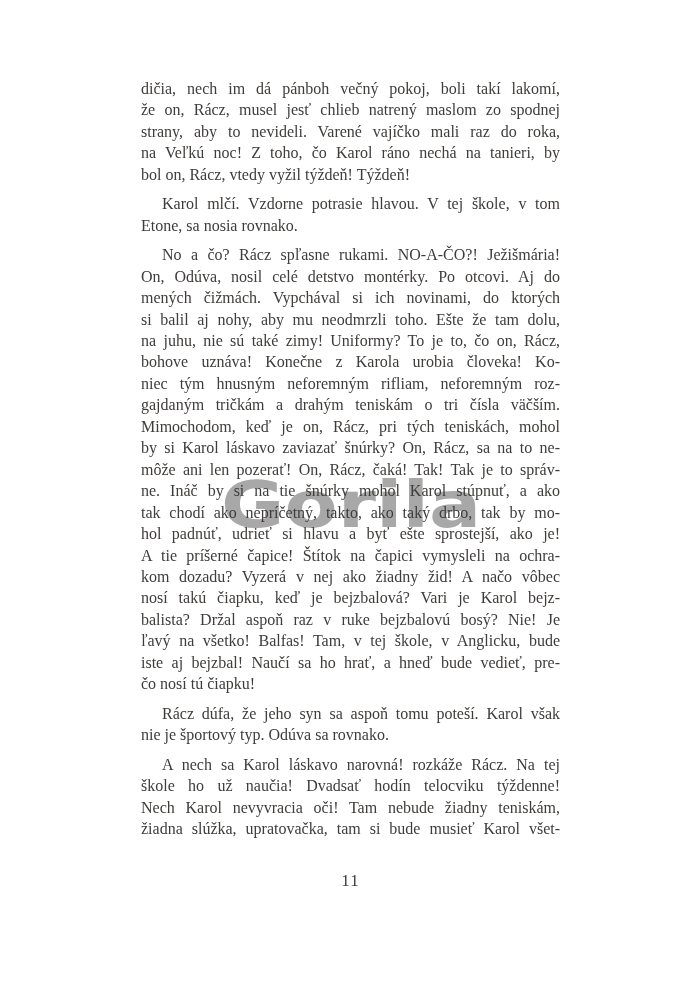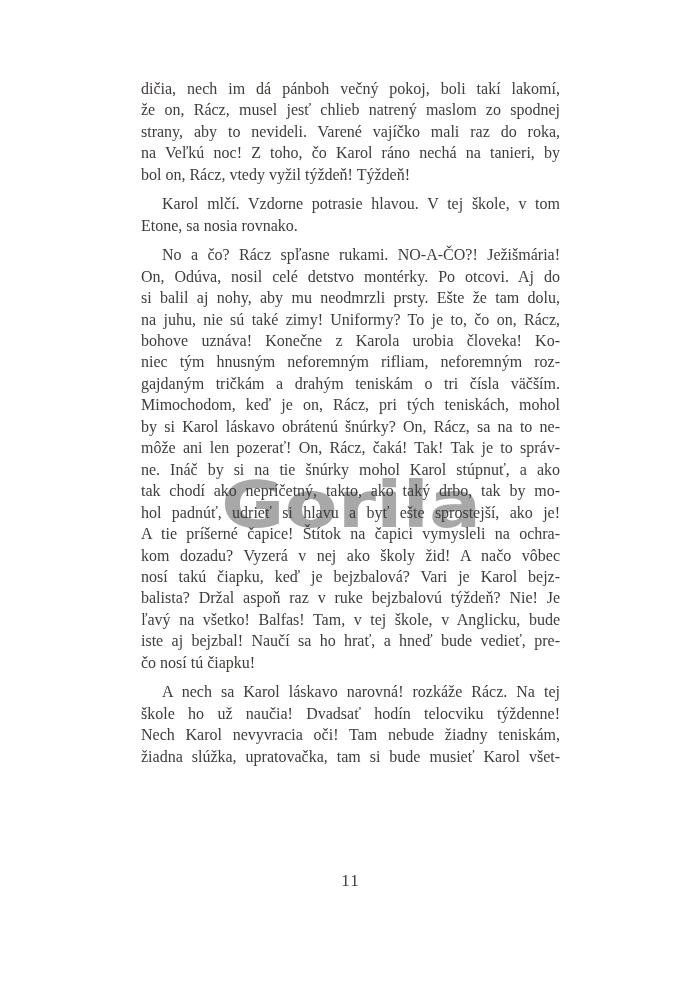--- a/index.html
+++ b/index.html
@@ -80,38 +80,43 @@
         <div class="line">na Veľkú noc! Z toho, čo Karol ráno nechá na tanieri, by</div>
         <div class="line last">bol on, Rácz, vtedy vyžil týždeň! Týždeň!</div>
       </div>
       <div class="para indent">
         <div class="line">Karol mlčí. Vzdorne potrasie hlavou. V tej škole, v tom</div>
         <div class="line last">Etone, sa nosia rovnako.</div>
       </div>
       <div class="para indent">
         <div class="line">No a čo? Rácz spľasne rukami. NO-A-ČO?! Ježišmária!</div>
         <div class="line">On, Odúva, nosil celé detstvo montérky. Po otcovi. Aj do</div>
-        <div class="line">si balil aj nohy, aby mu neodmrzli prsty. Ešte že tam dolu,</div>
+        <div class="line">mených čižmách. Vypchával si ich novinami, do ktorých</div>
+        <div class="line">si balil aj nohy, aby mu neodmrzli toho. Ešte že tam dolu,</div>
         <div class="line">na juhu, nie sú také zimy! Uniformy? To je to, čo on, Rácz,</div>
         <div class="line">bohove uznáva! Konečne z Karola urobia človeka! Ko-</div>
         <div class="line">niec tým hnusným neforemným rifliam, neforemným roz-</div>
         <div class="line">gajdaným tričkám a drahým teniskám o tri čísla väčším.</div>
         <div class="line">Mimochodom, keď je on, Rácz, pri tých teniskách, mohol</div>
-        <div class="line">by si Karol láskavo obrátenú šnúrky? On, Rácz, sa na to ne-</div>
+        <div class="line">by si Karol láskavo zaviazať šnúrky? On, Rácz, sa na to ne-</div>
         <div class="line">môže ani len pozerať! On, Rácz, čaká! Tak! Tak je to správ-</div>
         <div class="line">ne. Ináč by si na tie šnúrky mohol Karol stúpnuť, a ako</div>
         <div class="line">tak chodí ako nepríčetný, takto, ako taký drbo, tak by mo-</div>
         <div class="line">hol padnúť, udrieť si hlavu a byť ešte sprostejší, ako je!</div>
         <div class="line">A tie príšerné čapice! Štítok na čapici vymysleli na ochra-</div>
-        <div class="line">kom dozadu? Vyzerá v nej ako školy žid! A načo vôbec</div>
+        <div class="line">kom dozadu? Vyzerá v nej ako žiadny žid! A načo vôbec</div>
         <div class="line">nosí takú čiapku, keď je bejzbalová? Vari je Karol bejz-</div>
-        <div class="line">balista? Držal aspoň raz v ruke bejzbalovú týždeň? Nie! Je</div>
+        <div class="line">balista? Držal aspoň raz v ruke bejzbalovú bosý? Nie! Je</div>
         <div class="line">ľavý na všetko! Balfas! Tam, v tej škole, v Anglicku, bude</div>
         <div class="line">iste aj bejzbal! Naučí sa ho hrať, a hneď bude vedieť, pre-</div>
         <div class="line last">čo nosí tú čiapku!</div>
+      </div>
+      <div class="para indent">
+        <div class="line">Rácz dúfa, že jeho syn sa aspoň tomu poteší. Karol však</div>
+        <div class="line last">nie je športový typ. Odúva sa rovnako.</div>
       </div>
       <div class="para indent">
         <div class="line">A nech sa Karol láskavo narovná! rozkáže Rácz. Na tej</div>
         <div class="line">škole ho už naučia! Dvadsať hodín telocviku týždenne!</div>
         <div class="line">Nech Karol nevyvracia oči! Tam nebude žiadny teniskám,</div>
         <div class="line">žiadna slúžka, upratovačka, tam si bude musieť Karol všet-</div>
       </div>
     </div>
 
   <div class="page-number">11</div>

